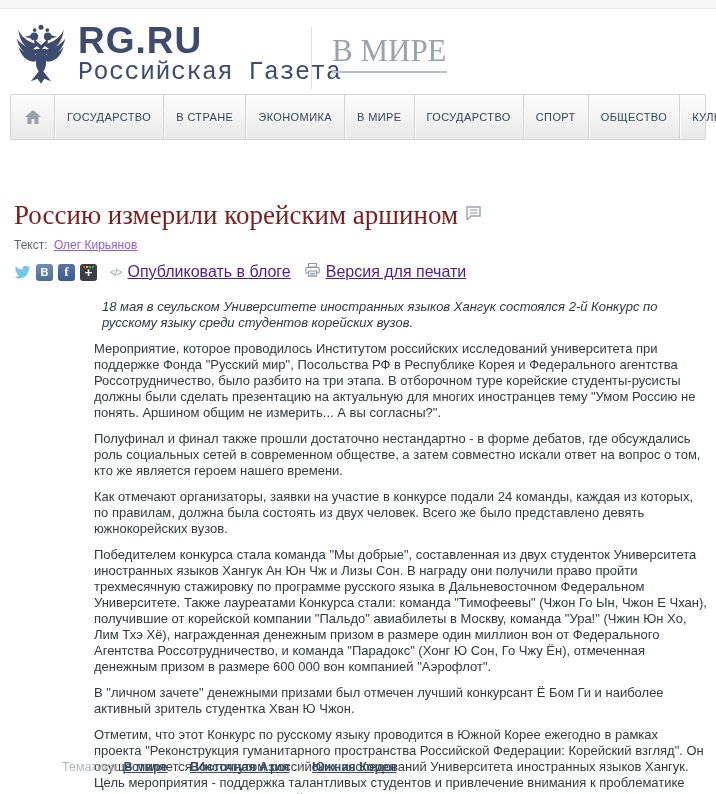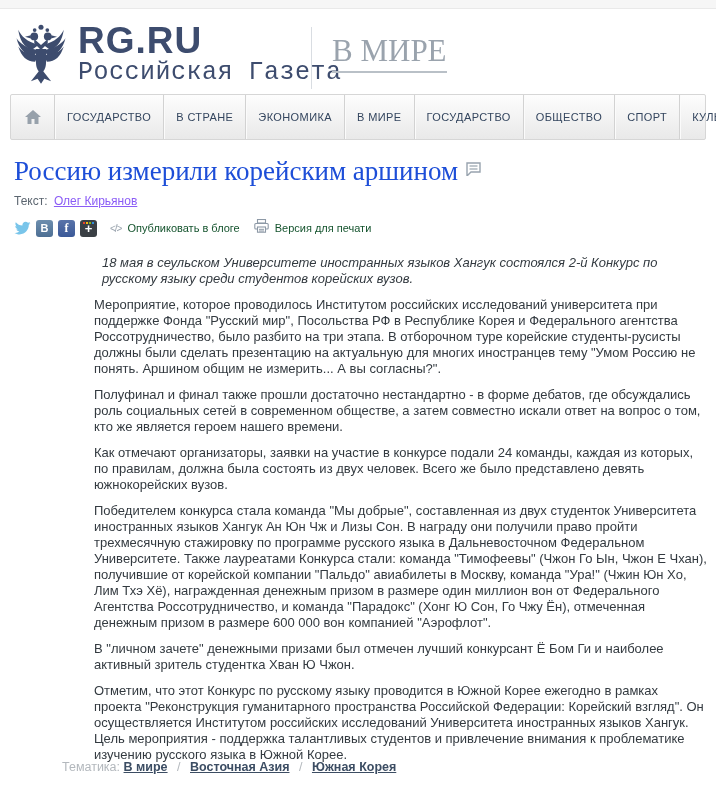--- a/index.html
+++ b/index.html
@@ -39,39 +39,39 @@
     font-size:11px; color:#33455e; letter-spacing:0.4px;
     border-right:1px solid #d2d2d2; box-shadow:inset 1px 0 0 #fbfbfb;
     cursor:pointer; white-space:nowrap; padding:0 12px;
   }
   .nav-item:last-child { border-right:none; }
 
   
   .main { padding:12px 10px 0 14px; }
   .article-title {
     font-family:"Liberation Serif", "DejaVu Serif", serif; font-weight:normal;
-    font-size:27px; color:#1d4ed8; line-height:30px;
+    font-size:27px; color:#7f1d1d; line-height:30px;margin-top:44px;
   }
   .article-title .comment-link { margin-left:8px; vertical-align:4px; cursor:pointer; display:inline-block; }
   .meta-row { margin-top:13px; display:flex; align-items:center; font-size:12px; color:#8c96a0; }
   .meta-row .date { margin-left:5px; }
   .source-link { margin-left:14px; font-weight:bold; color:#3c4d63; text-decoration:underline; cursor:pointer; }
   .byline { margin-top:8px; font-size:12px; color:#5c6670; }
   .author-link { color:#8b5cf6; text-decoration:underline; cursor:pointer; margin-left:3px; }
 
   
   .share-row { margin-top:11px; display:flex; align-items:center; }
   .s-icon { width:17px; height:17px; margin-right:5px; border-radius:3px; display:flex; align-items:center; justify-content:center; cursor:pointer; }
   .s-vk { background:linear-gradient(#6d8eae,#4d6f94); color:#fff; font-size:11px; font-weight:bold; }
   .s-fb { background:linear-gradient(#5973a9,#3b5998); color:#fff; font-size:12px; font-weight:bold; font-family:"Liberation Serif", serif; }
   .s-plus { background:#3a3f44; color:#fff; font-size:13px; font-weight:bold; position:relative; overflow:hidden; }
   .s-plus .dots { position:absolute; top:2px; left:3px; display:flex; }
   .s-plus .dots i { width:2px; height:2px; margin-right:1px; display:block; }
   .code-glyph { font-size:10px; color:#9aa4ae; margin:0 6px 0 8px; letter-spacing:-1px; }
-  .red-link { font-size:11px; color:#14532d; cursor:pointer; }
+  .red-link { font-size:16px; color:#4c1d95; text-decoration:underline; cursor:pointer; }
   .printer { margin:0 6px 0 14px; cursor:pointer; }
 
   
   .article-body { margin:18px 0 0 48px; width:646px; font-size:13px; line-height:16px; color:#333a40; }
   .article-body p { margin-bottom:10px;margin-left:32px; }
   .article-body p.lead { font-style:italic; padding-left:8px; }
 
   
   .footer { position:absolute; left:62px; top:760px; font-size:12.5px; color:#b3b8bd;text-align:right; }
   .footer .topic-link { font-weight:bold; color:#3c4d63; text-decoration:underline; cursor:pointer; }
@@ -118,22 +118,22 @@
     <div class="nav-home">
       <svg width="16" height="14" viewBox="0 0 16 14">
         <path d="M8 0 L16 7 L13.5 7 L13.5 14 L9.5 14 L9.5 9 L6.5 9 L6.5 14 L2.5 14 L2.5 7 L0 7 Z" fill="#97a1ab"></path>
       </svg>
     </div>
     <div class="nav-item">ГОСУДАРСТВО</div>
     <div class="nav-item">В СТРАНЕ</div>
     <div class="nav-item">ЭКОНОМИКА</div>
     <div class="nav-item">В МИРЕ</div>
     <div class="nav-item">ГОСУДАРСТВО</div>
+    <div class="nav-item">СПОРТ</div>
     <div class="nav-item">ОБЩЕСТВО</div>
-    <div class="nav-item">СПОРТ</div>
     <div class="nav-item">КУЛЬТУРА</div>
   </div>
 
   <div class="main">
     <h1 class="article-title"><span>Россию измерили корейским аршином</span><span class="comment-link"><svg width="15" height="14" viewBox="0 0 15 14">
             <path d="M1 1 h13 v9 h-9 l-4 4 v-4 h0 z" fill="#fff" stroke="#98a3ae" stroke-width="1.4"></path>
             <line x1="3.5" y1="4" x2="11.5" y2="4" stroke="#98a3ae" stroke-width="1.2"></line>
             <line x1="3.5" y1="7" x2="11.5" y2="7" stroke="#98a3ae" stroke-width="1.2"></line>
           </svg></span></h1>
 

